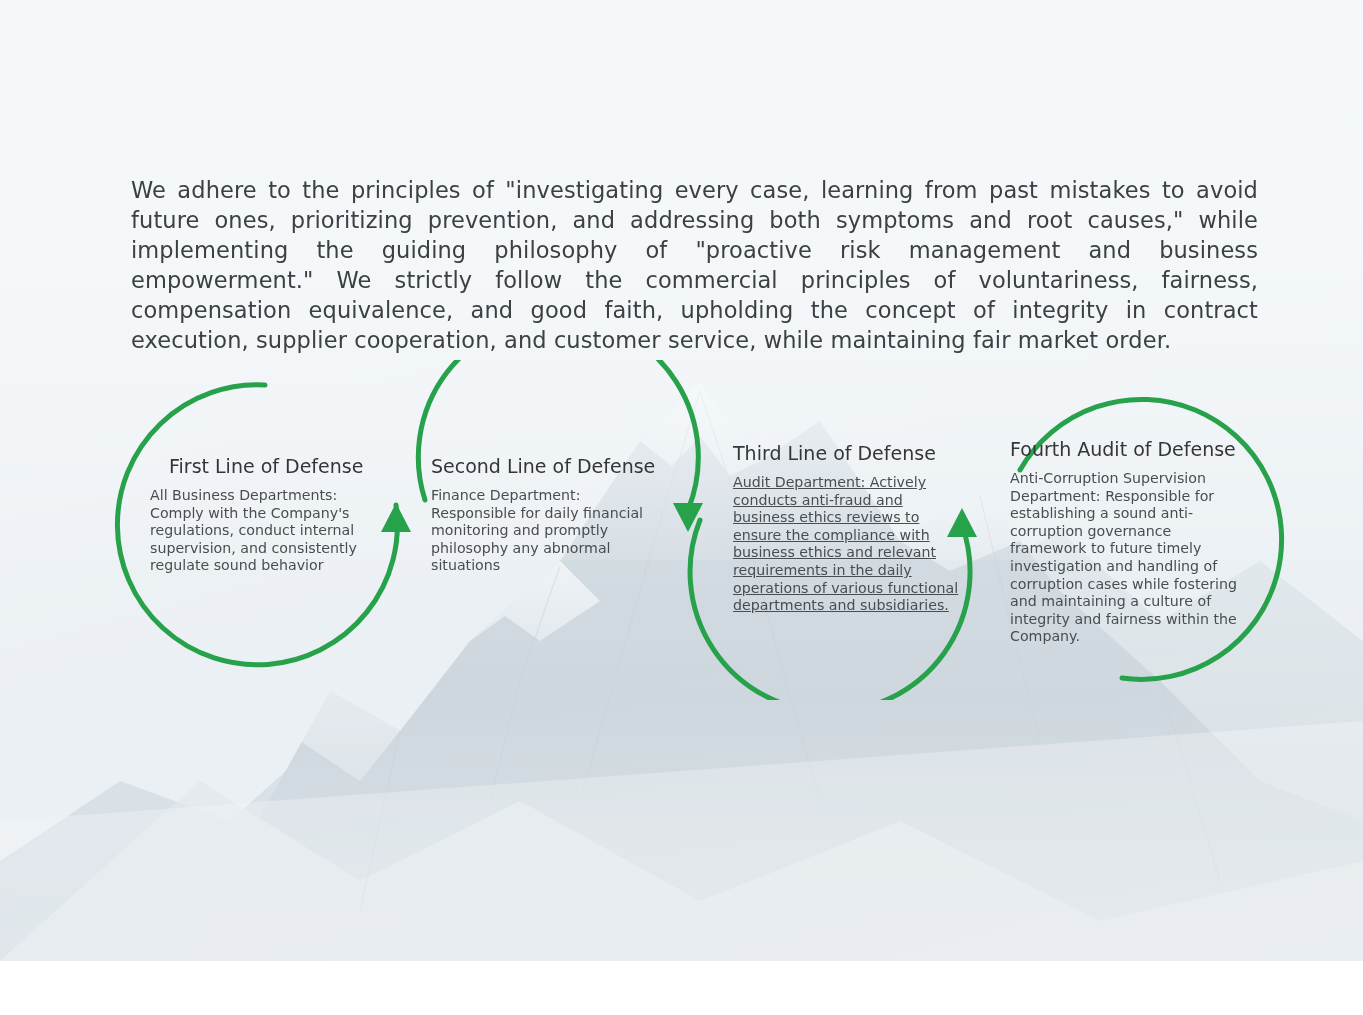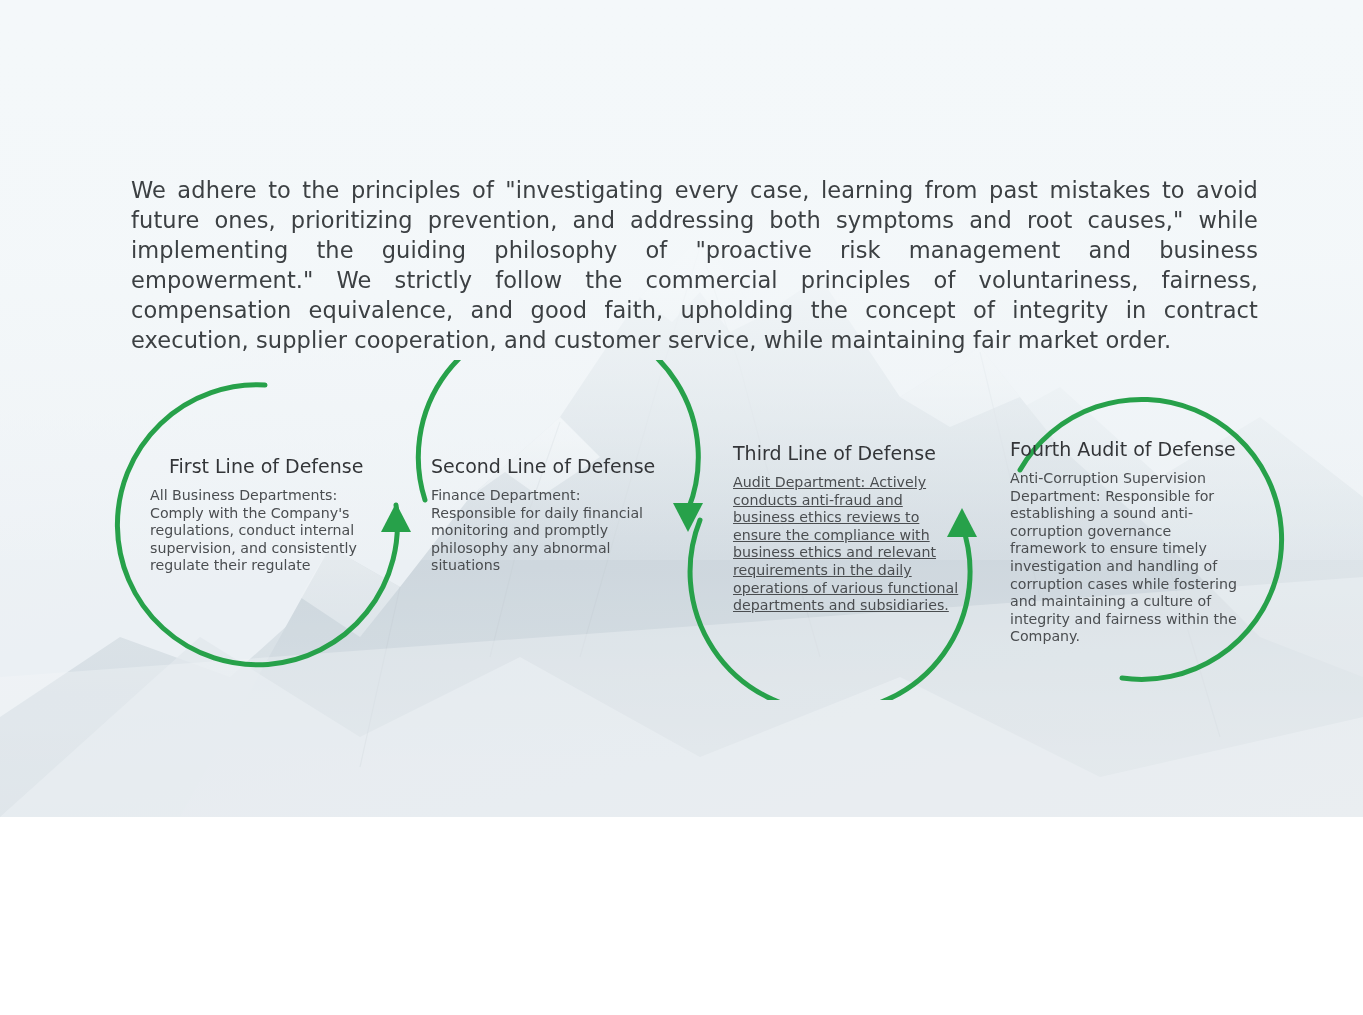--- a/index.html
+++ b/index.html
@@ -8,21 +8,21 @@
   }
   body {
     width: 1363px;
     height: 1015px;
     font-family: "DejaVu Sans", sans-serif;
     overflow: hidden;
   }
   .page {
     position: relative;
     width: 1363px;
-    height: 817px;
+    height: 961px;
     background: linear-gradient(165deg, #f4f7f9 0%, #eef2f6 35%, #e8eef3 60%, #eef2f5 100%);
     overflow: hidden;
   }
   
   .mountain-bg {
     position: absolute;
     left: 0;
     bottom: 0;
     width: 1363px;
     height: 700px;
@@ -153,32 +153,32 @@
       </g>
       <g fill="#27a14a">
         <polygon points="396,143 381,172 411,172" transform="rotate(0 396 157)"></polygon>
         <polygon points="688,172 673,143 703,143"></polygon>
         <polygon points="962,148 947,177 977,177"></polygon>
       </g>
     </svg>
 
     <div class="node n1">
       <div class="node-title">First Line of Defense</div>
-      <div class="node-body">All Business Departments: Comply with the Company's regulations, conduct internal supervision, and consistently regulate their regulate</div>
+      <div class="node-body">All Business Departments: Comply with the Company's regulations, conduct internal supervision, and consistently regulate sound behavior</div>
     </div>
 
     <div class="node n2">
       <div class="node-title">Second Line of Defense</div>
       <div class="node-body">Finance Department: Responsible for daily financial monitoring and promptly philosophy any abnormal situations</div>
     </div>
 
     <div class="node n3">
       <div class="node-title">Third Line of Defense</div>
       <div class="node-body">Audit Department: Actively conducts anti-fraud and business ethics reviews to ensure the compliance with business ethics and relevant requirements in the daily operations of various functional departments and subsidiaries.</div>
     </div>
 
     <div class="node n4">
       <div class="node-title">Fourth Audit of Defense</div>
-      <div class="node-body">Anti-Corruption Supervision Department: Responsible for establishing a sound anti-corruption governance framework to ensure timely investigation and handling of corruption cases while fostering and maintaining a culture of integrity and fairness within the Company.</div>
+      <div class="node-body">Anti-Corruption Supervision Department: Responsible for establishing a sound anti-corruption governance framework to future timely investigation and handling of corruption cases while fostering and maintaining a culture of integrity and fairness within the Company.</div>
     </div>
 
   </div>
 </div>
 
 </body></html>

